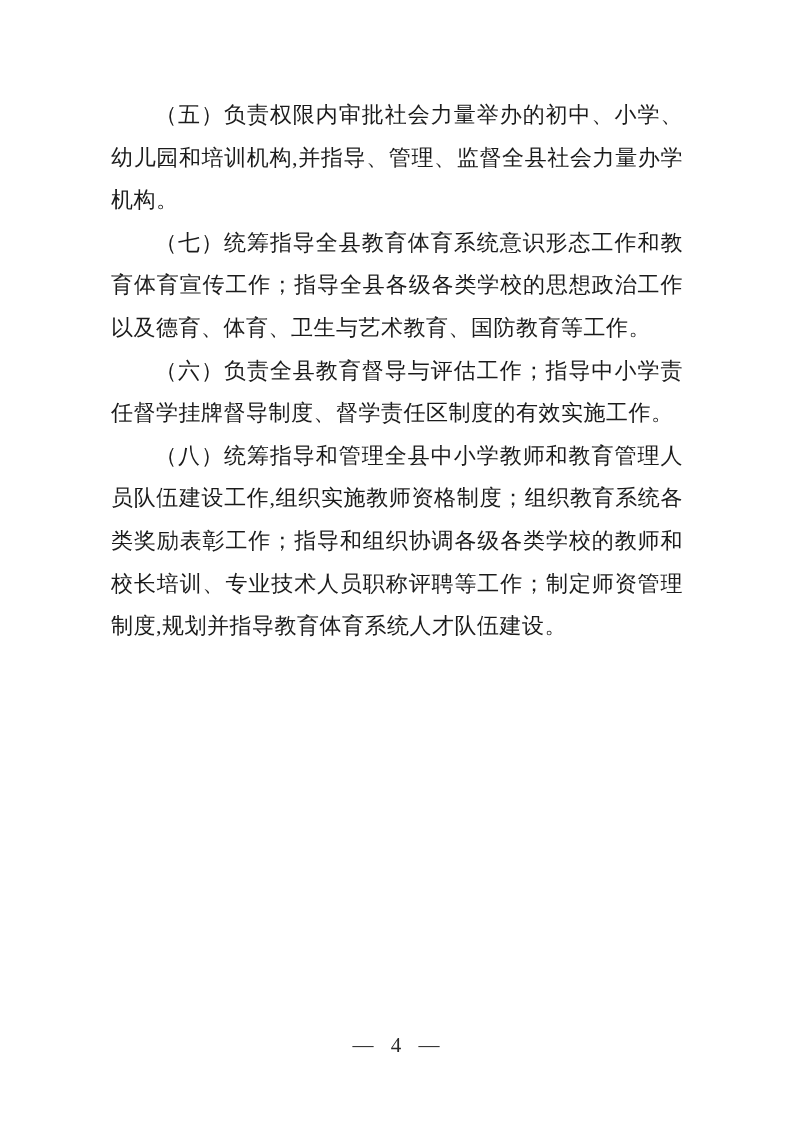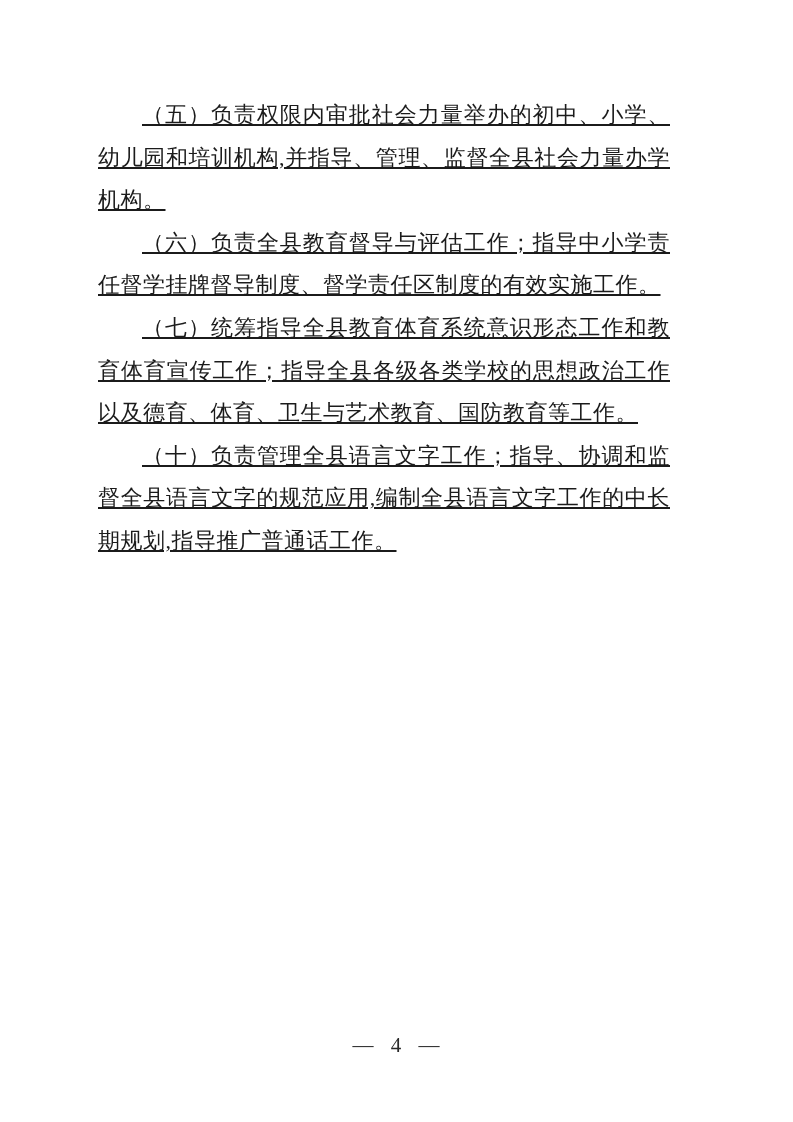--- a/index.html
+++ b/index.html
@@ -15,24 +15,23 @@
     font-family: "Liberation Serif", "DejaVu Serif", serif;
     color: #1b1b1b;
   }
   .page {
     position: absolute;
     inset: 0;
     background: #ffffff;
   }
   .content {
     position: absolute;
-    left: 98px;
+    left: 111px;
     top: 94px;
     width: 572px;
-    text-decoration: underline;
   }
   .content p {
     margin: 0;
     padding: 0;
     font-size: 22px;
     line-height: 42.6px;
     letter-spacing: 0.5px;
     text-align: justify;
     text-indent: 2em;
     word-break: break-all;
@@ -50,20 +49,20 @@
     word-spacing: 10px;
     letter-spacing: 1px;
   }
 </style>
 </head>
 <body>
 
 <div class="page">
   <main class="content">
     <p>（五）负责权限内审批社会力量举办的初中、小学、幼儿园和培训机构,并指导、管理、监督全县社会力量办学机构。</p>
+    <p>（七）统筹指导全县教育体育系统意识形态工作和教育体育宣传工作；指导全县各级各类学校的思想政治工作以及德育、体育、卫生与艺术教育、国防教育等工作。</p>
     <p>（六）负责全县教育督导与评估工作；指导中小学责任督学挂牌督导制度、督学责任区制度的有效实施工作。</p>
-    <p>（七）统筹指导全县教育体育系统意识形态工作和教育体育宣传工作；指导全县各级各类学校的思想政治工作以及德育、体育、卫生与艺术教育、国防教育等工作。</p>
-    <p>（十）负责管理全县语言文字工作；指导、协调和监督全县语言文字的规范应用,编制全县语言文字工作的中长期规划,指导推广普通话工作。</p>
+    <p>（八）统筹指导和管理全县中小学教师和教育管理人员队伍建设工作,组织实施教师资格制度；组织教育系统各类奖励表彰工作；指导和组织协调各级各类学校的教师和校长培训、专业技术人员职称评聘等工作；制定师资管理制度,规划并指导教育体育系统人才队伍建设。</p>
   </main>
   <footer class="page-footer">
     <span class="page-number">— 4 —</span>
   </footer>
 </div>
 
 </body></html>

